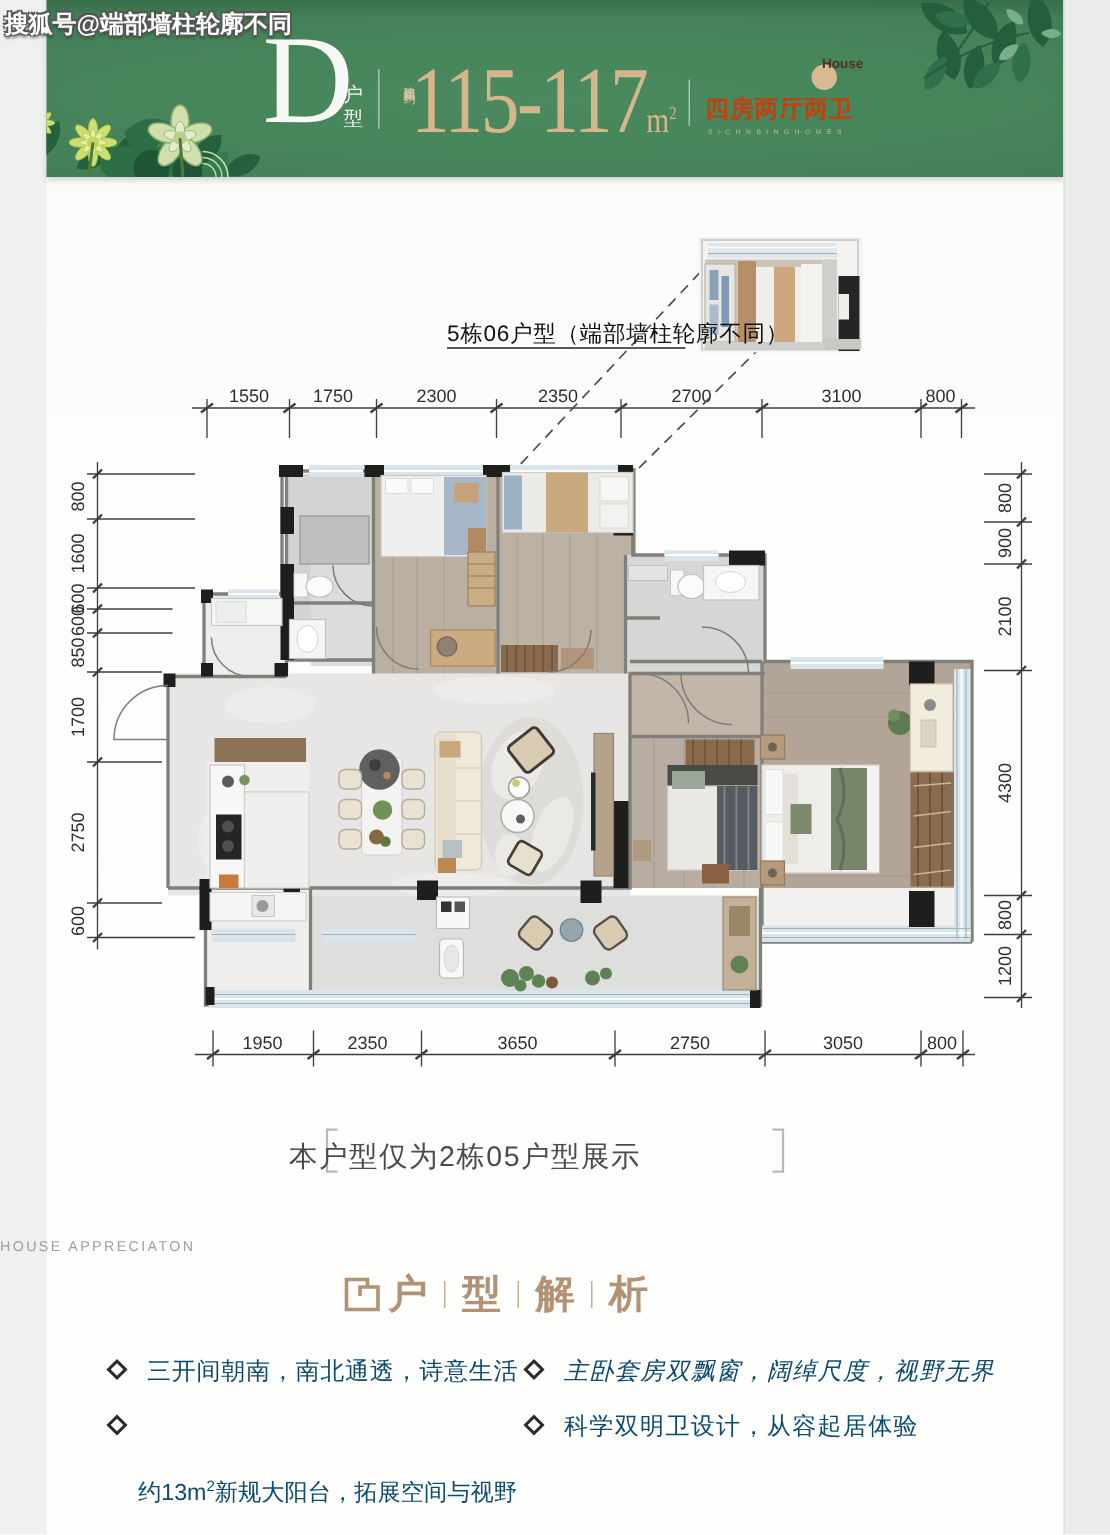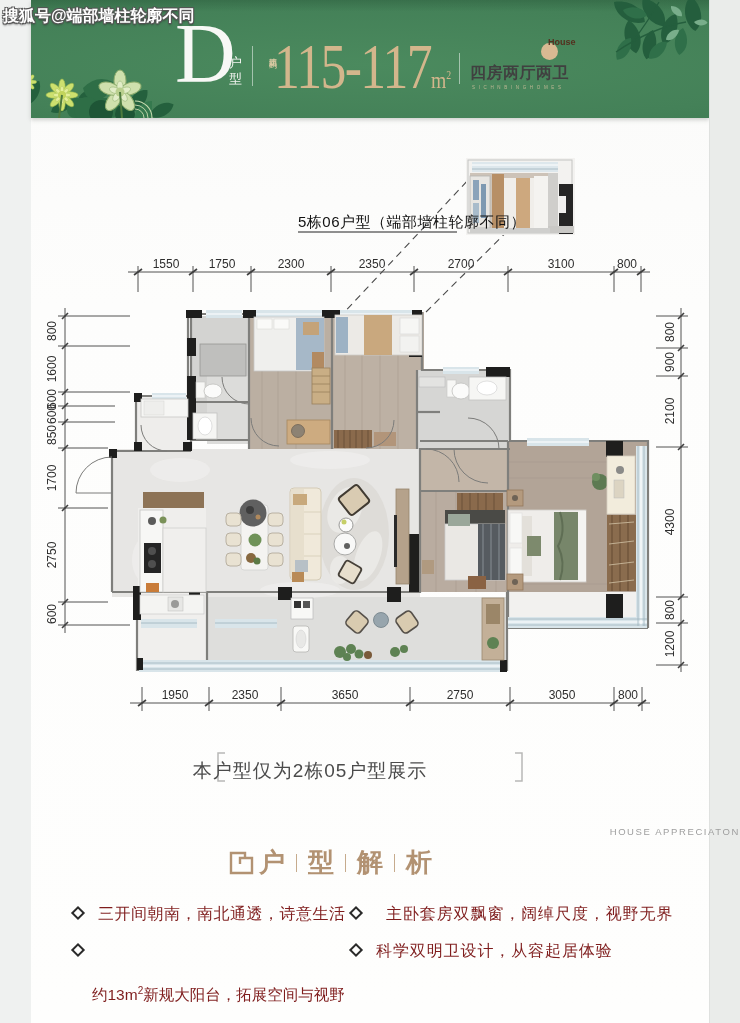--- a/index.html
+++ b/index.html
@@ -12,31 +12,31 @@
   #greenband{left:31px;top:0;width:678px;height:118px;overflow:hidden;box-shadow:0 2px 4px rgba(120,125,120,.35);
      background:linear-gradient(180deg, rgba(30,70,45,.28) 0%, rgba(30,70,45,0) 10%),radial-gradient(ellipse 120% 90% at 50% 55%, #4b8a5e 0%, #448158 55%, #3a764d 100%);}
   #wm{left:3px;top:6px;font-size:16px;font-weight:bold;color:#fff;letter-spacing:0px;
       text-shadow:-1px -1px 0 #555,1px -1px 0 #555,-1px 1px 0 #555,1px 1px 0 #555,0 2px 2px rgba(40,40,40,.6);z-index:60;}
   #bigD{left:175px;top:12px;font-family:"Liberation Serif",serif;font-size:84px;color:#f7f8f5;line-height:1;z-index:20;}
   #huxing{left:229px;top:55px;font-size:13px;color:#f2f4f0;line-height:16px;width:14px;z-index:20;}
   .vdiv{width:1px;background:rgba(255,255,255,.5);z-index:20;}
   #jzmj{left:257px;top:51px;font-size:8px;color:rgba(222,203,166,.85);writing-mode:vertical-rl;letter-spacing:1px;line-height:9px;z-index:20;height:29px;width:20px;}
   #nums{left:274px;top:36px;font-family:"Liberation Serif",serif;font-size:63px;color:#d3b68c;line-height:1;letter-spacing:-2px;z-index:20;transform:scaleX(.82);transform-origin:0 0;}
   #m2{font-size:24px;letter-spacing:0;}
-  #rooms{left:470px;top:63px;font-size:16px;font-weight:bold;color:#404040;letter-spacing:0.5px;z-index:20;}
+  #rooms{left:470px;top:63px;font-size:16px;font-weight:bold;color:#c2410c;letter-spacing:0.5px;z-index:20;}
   #roomsub{left:472px;top:85px;font-size:4.5px;color:rgba(215,195,160,.8);letter-spacing:1.2px;z-index:20;}
   #housedot{left:541px;top:43px;width:17px;height:17px;border-radius:50%;background:#d8b992;z-index:19;}
   #housetxt{left:548px;top:37px;font-size:9px;font-weight:bold;color:#54301f;z-index:20;}
   #note{left:0px;top:758px;width:620px;text-align:center;font-size:19px;color:#4b4b4b;letter-spacing:1px;z-index:30;}
-  #happ{left:0px;top:826px;width:740px;text-align:right;font-size:9.5px;color:#9e9e9e;letter-spacing:1.6px;z-index:30;}
+  #happ{left:0px;top:826px;width:740px;text-align:left;font-size:9.5px;color:#9e9e9e;letter-spacing:1.6px;z-index:30;}
   #hx2{left:0px;top:845px;width:660px;text-align:center;z-index:30;color:#b29272;}
   #hx2 .ch{font-size:26px;font-weight:bold;display:inline-block;vertical-align:middle;}
   #hx2 .sep{display:inline-block;width:1px;height:18px;background:#c6ab8d;margin:0 11px;vertical-align:middle;}
   .bullet{width:6px;height:6px;border:2px solid #2a2a2a;transform:rotate(45deg);display:inline-block;z-index:30;}
-  .btxt{font-size:16px;color:#7f1d1d;letter-spacing:0.5px;z-index:30;white-space:nowrap;}
+  .btxt{font-size:16px;color:#0c4a6e;letter-spacing:0.5px;z-index:30;white-space:nowrap;}
 </style>
 </head>
 <body>
 <div class="abs" id="leftstrip"></div>
 <div class="abs" id="mainbg"></div>
 <div class="abs" id="greenband"></div>
 <div class="abs" id="rightstrip"></div>
 
 <svg class="abs" style="left:31px;top:0;z-index:10;" width="678" height="118" viewBox="0 0 678 118">
 <defs>
@@ -603,17 +603,17 @@
 <div class="abs" id="happ">HOUSE APPRECIATON</div>
 <div class="abs" id="hx2"><svg width="27" height="26" viewBox="0 0 27 26" style="vertical-align:middle;margin-right:4px;">
       <g fill="none" stroke="#b29272" stroke-width="2.4">
         <path d="M3,10 L3,3 L17,3 L17,8"></path>
         <path d="M3,10 L3,23 L24,23 L24,8 L12,8 L12,14"></path>
       </g>
     </svg><span class="ch">户</span><span class="sep"></span><span class="ch">型</span><span class="sep"></span><span class="ch">解</span><span class="sep"></span><span class="ch">析</span></div>
 <div class="abs bullet" style="left:73px;top:908px;"></div>
 <div class="abs btxt" style="left:98px;top:904px;">三开间朝南，南北通透，诗意生活</div>
 <div class="abs bullet" style="left:351px;top:908px;"></div>
-<div class="abs btxt" style="left:386px;top:904px;letter-spacing:0.9px;">主卧套房双飘窗，阔绰尺度，视野无界</div>
+<div class="abs btxt" style="left:376px;top:904px;letter-spacing:0.9px;font-style:italic;">主卧套房双飘窗，阔绰尺度，视野无界</div>
 <div class="abs bullet" style="left:73px;top:945px;"></div>
 <div class="abs btxt" style="left:92px;top:941px;font-size:15.5px;letter-spacing:0px;margin-top:44px;">约13m<sup style="font-size:10px;">2</sup>新规大阳台，拓展空间与视野</div>
 <div class="abs bullet" style="left:351px;top:945px;"></div>
 <div class="abs btxt" style="left:376px;top:941px;letter-spacing:0.9px;">科学双明卫设计，从容起居体验</div>
 
 </body></html>

